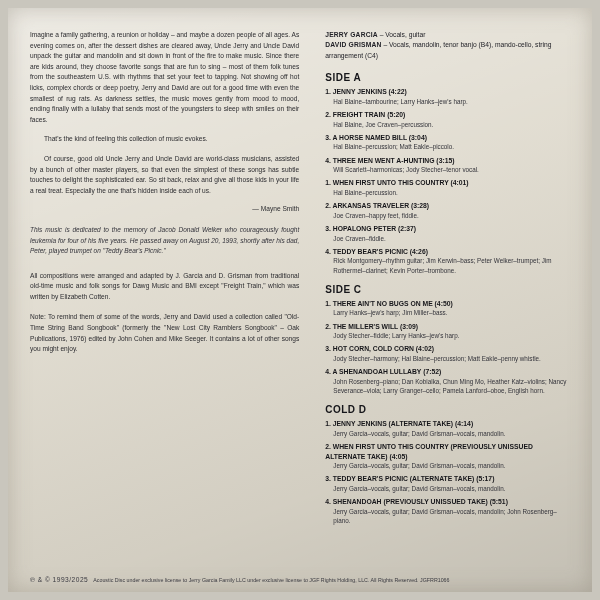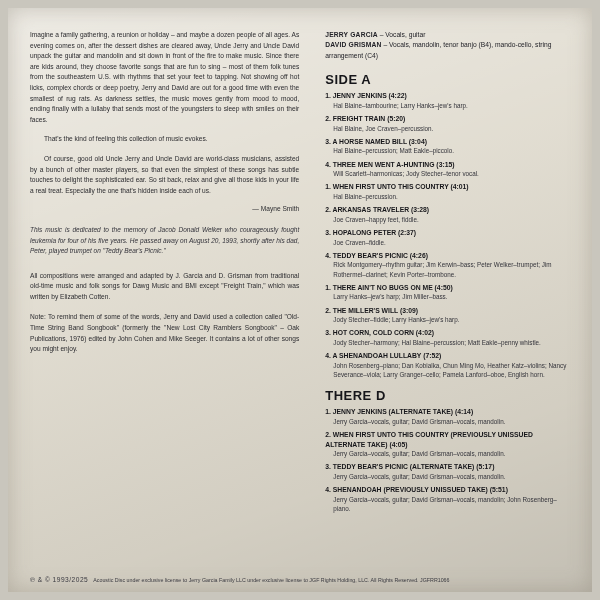--- a/index.html
+++ b/index.html
@@ -80,21 +80,21 @@
     line-height: 10.4px;
     color: #222228;
     margin-bottom: 11px;
   }
   .credits .nm {
     font-weight: bold;
     letter-spacing: 0.2px;
   }
   .side {
     font-weight: bold;
-    font-size: 13px;
+    font-size: 10px;
     letter-spacing: 0.5px;
     color: #16161a;
     margin: 9px 0 4px 0;
   }
   .side.first { margin-top: 0; }
   .track {
     margin-bottom: 4px;
   }
   .tline {
     font-weight: bold;
@@ -181,38 +181,39 @@
         </div>
         <div class="track">
           <div class="tline">3. HOPALONG PETER (2:37)</div>
           <div class="tcred">Joe Craven–fiddle.</div>
         </div>
         <div class="track">
           <div class="tline">4. TEDDY BEAR'S PICNIC (4:26)</div>
           <div class="tcred">Rick Montgomery–rhythm guitar; Jim Kerwin–bass; Peter Welker–trumpet; Jim Rothermel–clarinet; Kevin Porter–trombone.</div>
         </div>
 
+        <div class="side">SIDE C</div>
         <div class="track">
           <div class="tline">1. THERE AIN'T NO BUGS ON ME (4:50)</div>
           <div class="tcred">Larry Hanks–jew's harp; Jim Miller–bass.</div>
         </div>
         <div class="track">
           <div class="tline">2. THE MILLER'S WILL (3:09)</div>
           <div class="tcred">Jody Stecher–fiddle; Larry Hanks–jew's harp.</div>
         </div>
         <div class="track">
           <div class="tline">3. HOT CORN, COLD CORN (4:02)</div>
           <div class="tcred">Jody Stecher–harmony; Hal Blaine–percussion; Matt Eakle–penny whistle.</div>
         </div>
         <div class="track">
           <div class="tline">4. A SHENANDOAH LULLABY (7:52)</div>
           <div class="tcred">John Rosenberg–piano; Dan Kobialka, Chun Ming Mo, Heather Katz–violins; Nancy Severance–viola; Larry Granger–cello; Pamela Lanford–oboe, English horn.</div>
         </div>
 
-        <div class="side">THERE D</div>
+        <div class="side">COLD D</div>
         <div class="track">
           <div class="tline">1. JENNY JENKINS (ALTERNATE TAKE) (4:14)</div>
           <div class="tcred">Jerry Garcia–vocals, guitar; David Grisman–vocals, mandolin.</div>
         </div>
         <div class="track">
           <div class="tline">2. WHEN FIRST UNTO THIS COUNTRY (PREVIOUSLY UNISSUED ALTERNATE TAKE) (4:05)</div>
           <div class="tcred">Jerry Garcia–vocals, guitar; David Grisman–vocals, mandolin.</div>
         </div>
         <div class="track">
           <div class="tline">3. TEDDY BEAR'S PICNIC (ALTERNATE TAKE) (5:17)</div>

